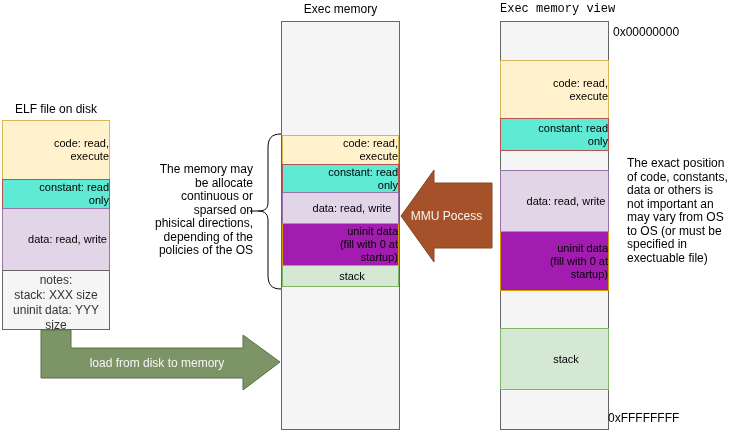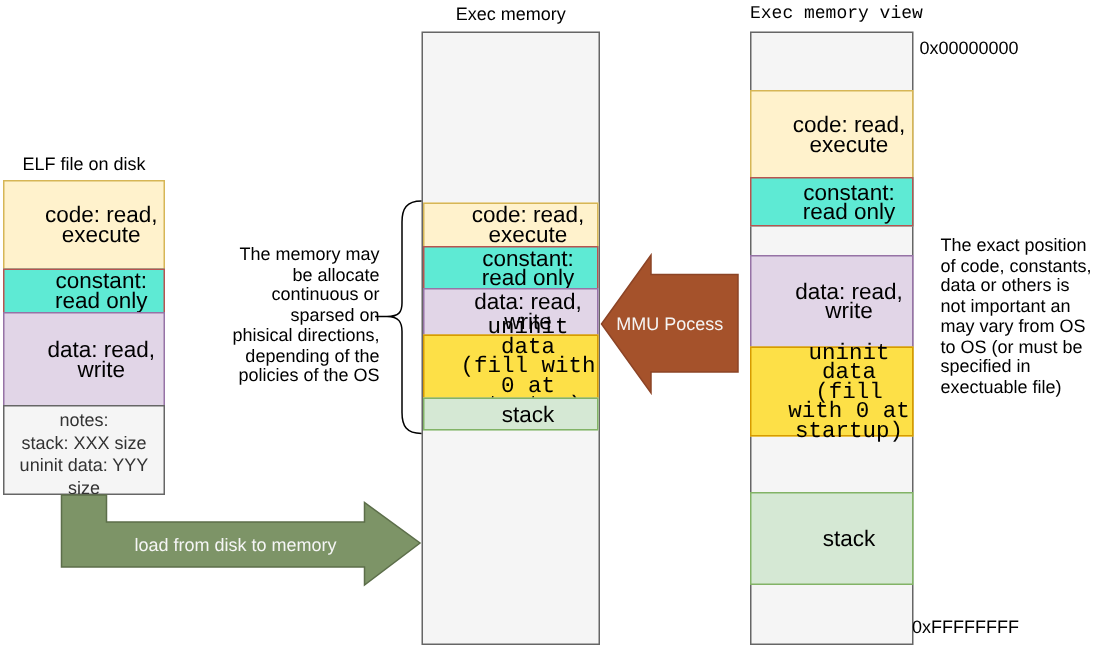--- a/index.html
+++ b/index.html
@@ -17,30 +17,30 @@
     position:absolute;
     font-size:12px;color:#000;
     text-align:center;
     white-space:nowrap;
   }
   .box{
     position:absolute;
     box-sizing:border-box;
     border:1px solid #666;
     display:flex;align-items:center;justify-content:center;
-    font-size:15px;color:#000;
-    text-align:center;
+    font-size:11px;color:#000;
+    text-align:right;
     white-space:pre-line;
     line-height:13px;
     padding-left:23px;
   }
   .yellow {background:#FFF2CC;border-color:#D6B656;}
   .red    {background:#5eead4;border-color:#B85450;}
   .purple {background:#E1D5E7;border-color:#9673A6;}
-  .orange {background:#fde047;border-color:#D79B00;font-family:Liberation Mono, monospace;}
+  .orange {background:#a21caf;border-color:#D79B00;}
   .green  {background:#D5E8D4;border-color:#82B366;}
   .gray   {background:#F5F5F5;border-color:#666666;}
   .notes-box{
     display:block;
     text-align:center;
     padding:2px 4px;
     font-size:12px;line-height:15px;
     color:#333;
   }
   .note{

